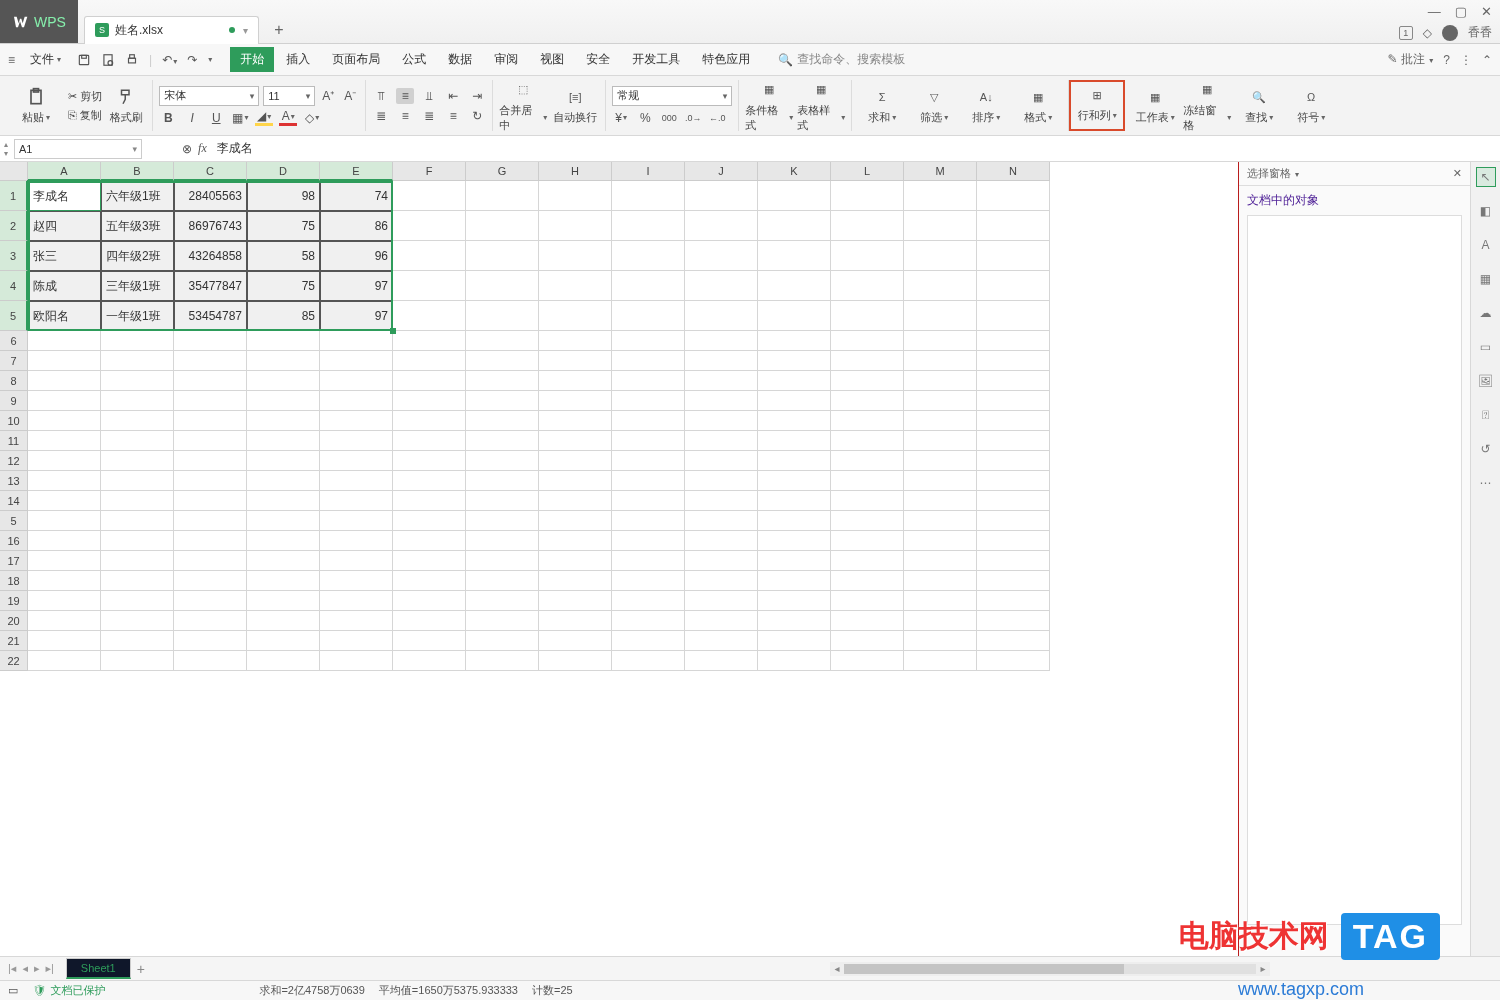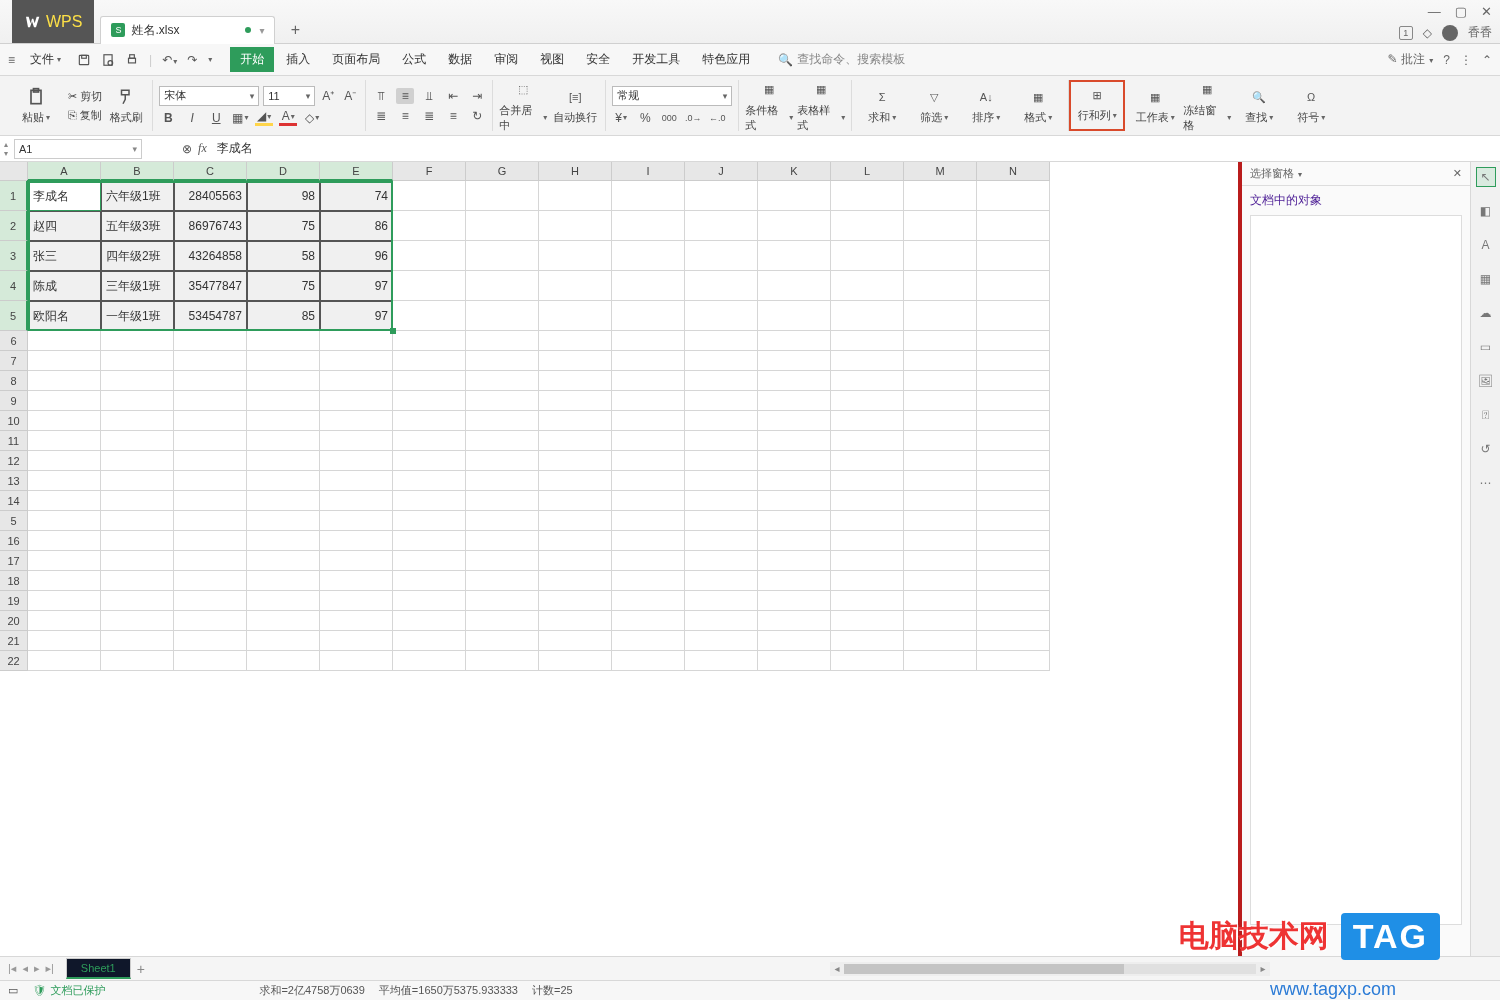--- a/index.html
+++ b/index.html
@@ -1,20 +1,20 @@
 <!DOCTYPE html>
 <html><head>
 <meta charset="utf-8">
 <style>
 * { margin: 0; padding: 0; box-sizing: border-box; font-family: "Microsoft YaHei", sans-serif; }
 body { background: #fff; font-size: 12px; color: #333; overflow: hidden; }
 
 
 .titlebar { height: 44px; background: linear-gradient(#f8f8f8,#f0f0f0); display: flex; align-items: center; border-bottom: 1px solid #d0d0d0; position: relative; }
-.wps-logo { display: flex; align-items: center; padding: 0 12px; height: 100%; background: #555; color: #fde047; font-size: 16px; gap: 6px; margin-left: 12px; }
+.wps-logo { display: flex; align-items: center; padding: 0 12px; height: 100%; background: #555; color: #86efac; font-size: 14px; gap: 6px; }
 .wps-logo svg { width: 16px; height: 16px; fill: #fff; }
 .tab { display: flex; align-items: center; height: 28px; background: #fff; border: 1px solid #d0d0d0; border-bottom: none; border-radius: 3px 3px 0 0; padding: 0 10px; margin-left: 6px; margin-top: 16px; gap: 6px; font-size: 12px; }
 .tab .ficon { width: 14px; height: 14px; background: #2e9c5b; border-radius: 2px; display: flex; align-items: center; justify-content: center; color: #fff; font-size: 9px; }
 .tab .dot { width: 6px; height: 6px; border-radius: 50%; background: #2e9c5b; margin-left: 60px; }
 .tab .dd { color: #999; font-size: 10px; margin-left: 2px;}
 .addtab { width: 28px; height: 28px; display: flex; align-items: center; justify-content: center; margin-left: 6px; margin-top: 16px; color: #666; font-size: 16px; cursor: pointer; }
 .win-controls { position: absolute; right: 8px; top: 4px; display: flex; gap: 14px; align-items: center; color: #666; }
 .win-controls .item { cursor: pointer; font-size: 13px; }
 .win-right2 { position: absolute; right: 8px; top: 24px; display: flex; gap: 10px; align-items: center; color: #666; }
 .badge1 { width: 14px; height: 14px; border: 1px solid #888; border-radius: 2px; font-size: 9px; display: flex; align-items: center; justify-content: center; }
@@ -70,21 +70,21 @@
 .cell { border-right: 1px solid #d6d6d6; border-bottom: 1px solid #d6d6d6; height: 30px; display: flex; align-items: center; padding: 0 4px; font-size: 12px; background: #fff; }
 .cell.short { height: 20px; }
 .cell.selrange { background: #f0f0f0; }
 .cell.num { justify-content: flex-end; }
 .cell.databorder { border: 1px solid #555 !important; }
 .cell.active { outline: 2px solid #2e9c5b; outline-offset: -1px; background: #fff !important; }
 .sel-outline { position: absolute; border: 2px solid #2e9c5b; pointer-events: none; }
 .sel-handle { position: absolute; width: 6px; height: 6px; background: #2e9c5b; }
 
 
-.sidepanel { width: 232px; border-left: 4px solid #b91c1c; background: #fafafa; display: flex; flex-direction: column; }
+.sidepanel { width: 232px; border-left: 1px solid #b91c1c; background: #fafafa; display: flex; flex-direction: column; }
 .sp-head { height: 24px; border-bottom: 1px solid #ddd; display: flex; align-items: center; justify-content: space-between; padding: 0 8px; font-size: 11px; color: #666; }
 .sp-title { padding: 6px 8px; font-size: 12px; color: #4c1d95; }
 .sp-body { flex: 1; margin: 0 8px 8px; background: #fff; border: 1px solid #ddd; }
 .sp-foot { padding: 4px 8px; font-size: 11px; color: #888; display: flex; align-items: center; gap: 6px; visibility: hidden; }
 
 
 .rightstrip { width: 30px; background: #f1f1f1; border-left: 1px solid #d8d8d8; display: flex; flex-direction: column; align-items: center; padding-top: 6px; gap: 16px; color: #777; }
 .rightstrip .rs { width: 18px; height: 18px; cursor: pointer; display: flex; align-items: center; justify-content: center; }
 .rightstrip .rs.active { background: #d9eadf; outline: 1px solid #2e9c5b; }
 
@@ -99,21 +99,21 @@
 .hscroll .track { flex: 1; height: 10px; background: #e0e0e0; position: relative; }
 .hscroll .thumb { position: absolute; left: 0; width: 280px; height: 10px; background: #c4c4c4; }
 
 
 .statusbar { height: 20px; border-top: 1px solid #d8d8d8; background: #f7f7f7; display: flex; align-items: center; font-size: 11px; color: #555; padding: 0 8px; gap: 14px; }
 .statusbar .prot { color: #2e9c5b; display: flex; align-items: center; gap: 4px; }
 
 
 .watermark { position: absolute; right: 60px; bottom: 40px; pointer-events: none; font-weight: bold; display: flex; align-items: center; gap: 12px; }
 .wm1 { color: #e33; font-size: 30px; text-shadow: 1px 1px #fff; }
-.wm-url { position: absolute; right: 104px; bottom: 0px; color: #2b7bd6; font-size: 18px; pointer-events: none; }
+.wm-url { position: absolute; right: 136px; bottom: 0px; color: #2b7bd6; font-size: 18px; pointer-events: none; }
 .tagbox { background: #1f8fe6; color: #fff; font-size: 34px; font-weight: bold; padding: 4px 12px; border-radius: 4px; letter-spacing: 2px; }
 
 svg { display: block; }
 </style>
 </head>
 <body>
 
 <div class="titlebar">
   <div class="wps-logo">
     <svg viewBox="0 0 24 24">

